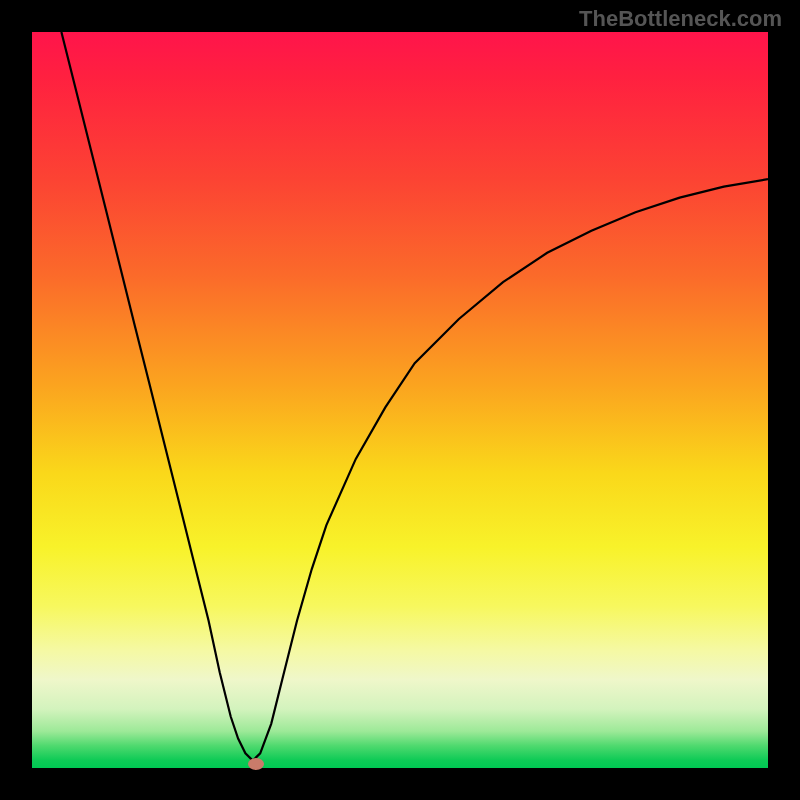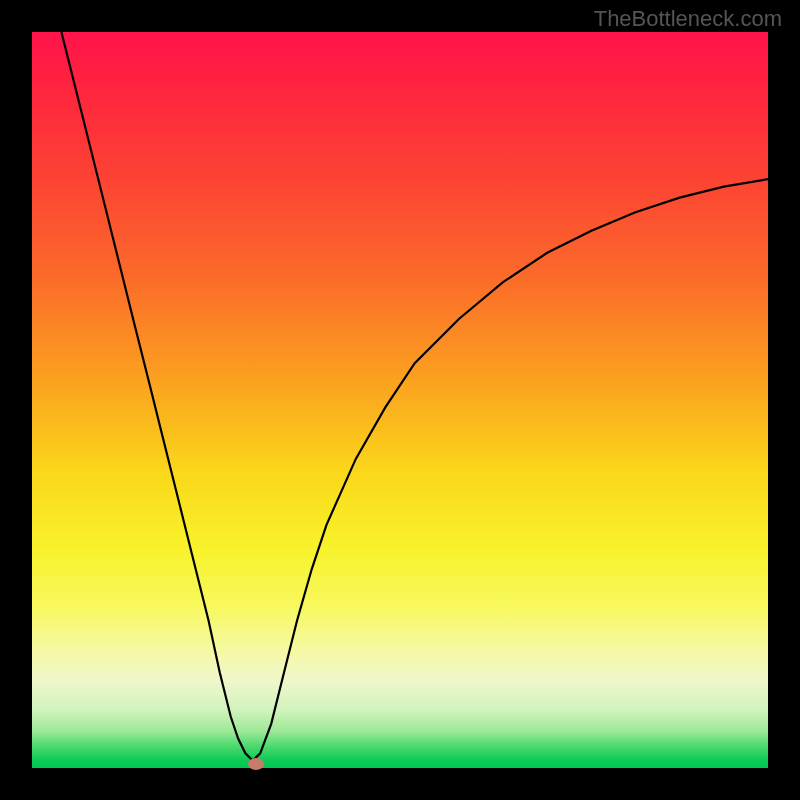--- a/index.html
+++ b/index.html
@@ -10,21 +10,21 @@
     position: relative;
     font-family: Arial, sans-serif;
     overflow: hidden;
   }
   .watermark {
     position: absolute;
     top: 6px;
     right: 18px;
     color: #555;
     font-size: 22px;
-    font-weight: 400;
+    font-weight: 700;
     z-index: 10;
   }
   .plot-area {
     position: absolute;
     left: 32px;
     top: 32px;
     width: 736px;
     height: 736px;
     background: linear-gradient(to bottom,
       #ff144b 0%,

